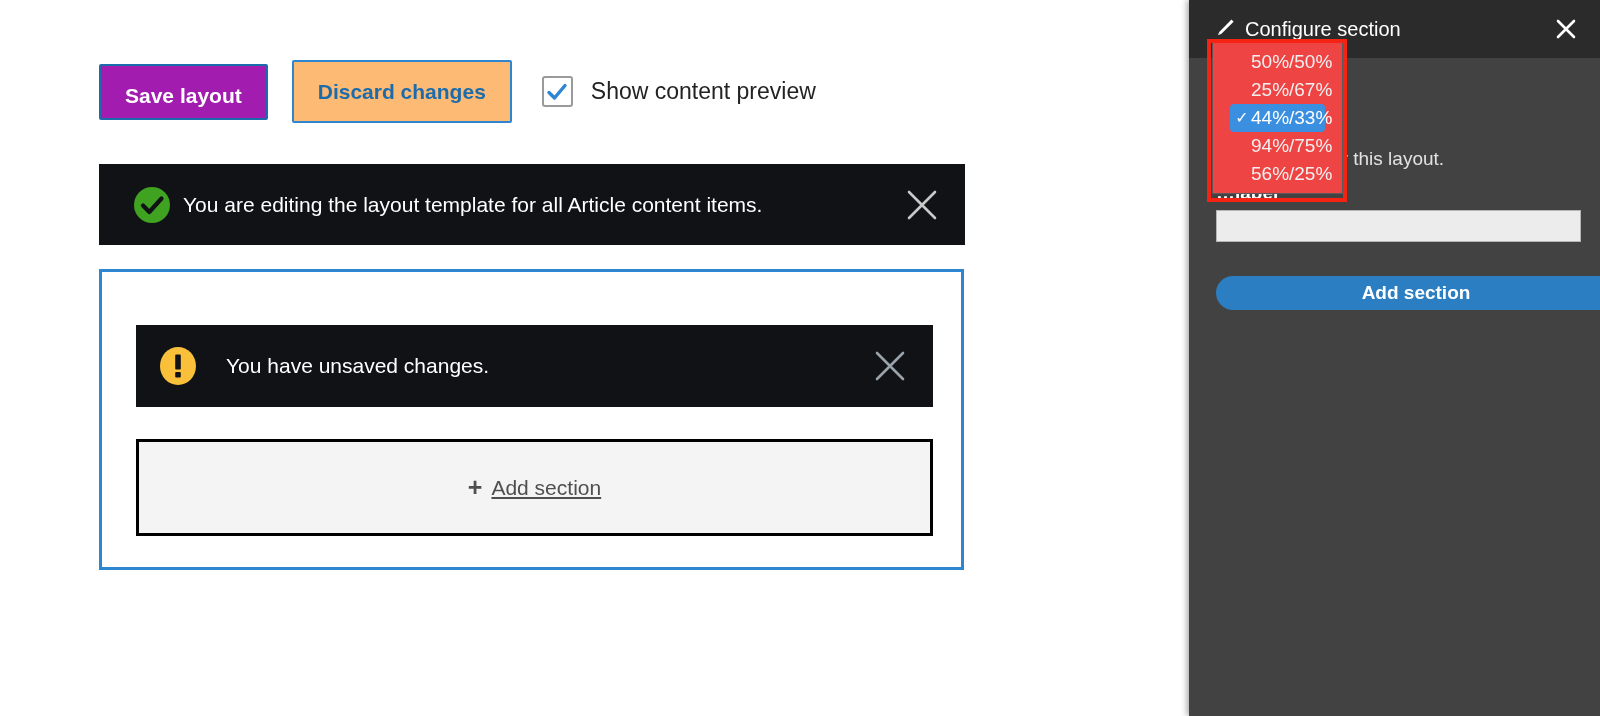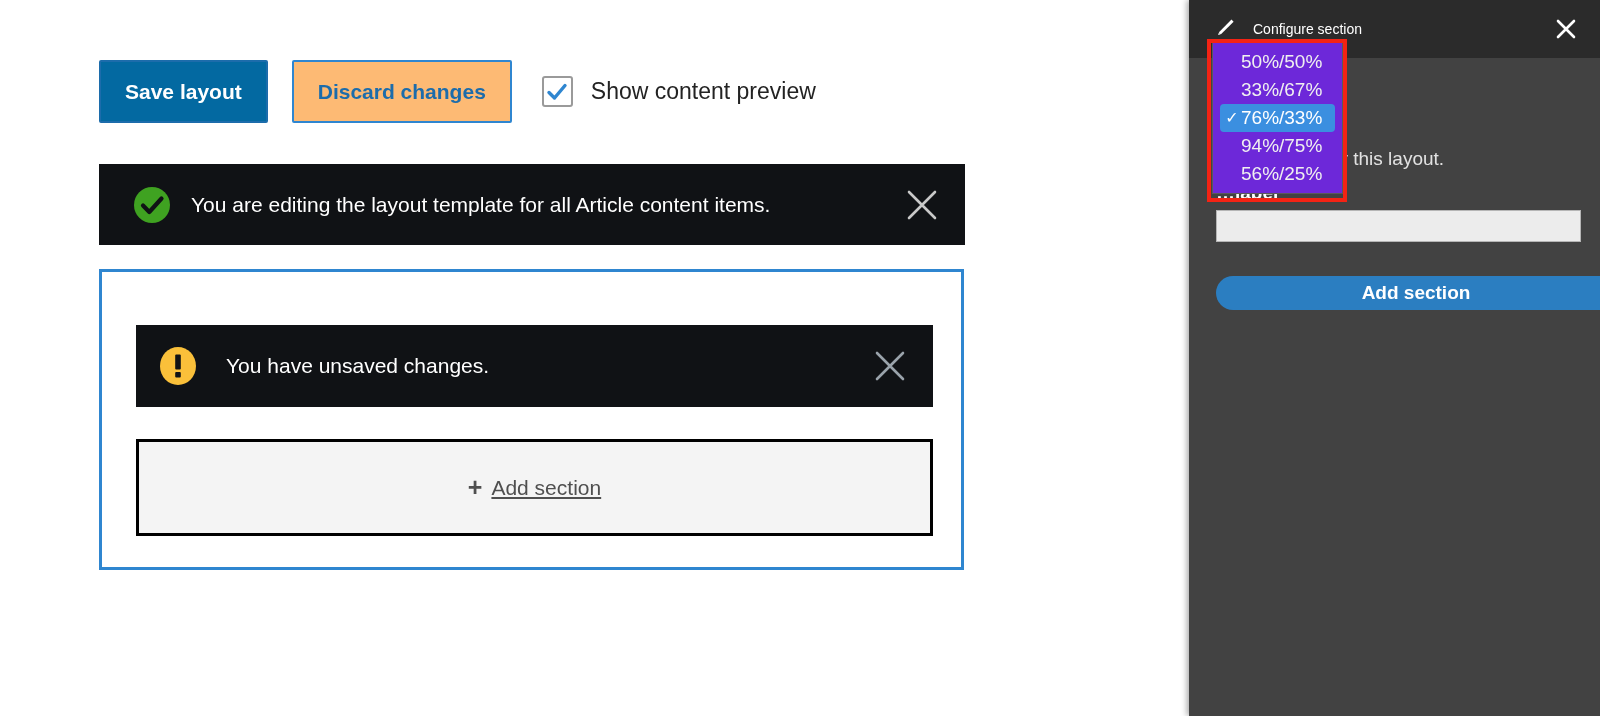--- a/index.html
+++ b/index.html
@@ -27,27 +27,27 @@
 
   
   #toolbar {
     position: absolute;
     left: 99px;
     top: 60px;
     display: flex;
     align-items: center;
   }
   .btn-primary {
-    background: #0369a1;
+    background: #a21caf;
     color: #ffffff;
     border: 2px solid #1c6cab;
     font-size: 21px;
     font-weight: bold;
     padding: 0 24px;
-    height: 63px;
+    height: 56px;
     line-height: 59px;
     box-sizing: border-box;
     border-radius: 2px;
     cursor: pointer;
     font-family: "Liberation Sans", sans-serif;
     white-space: nowrap;
   }
   .btn-secondary {
     background: #fdba74;
     color: #1c6cab;
@@ -118,21 +118,21 @@
     justify-content: center;
   }
 
   #status-bar {
     left: 99px;
     top: 164px;
     width: 866px;
     height: 81px;
     padding: 0 26px 0 34px;
   }
-  #status-bar .msg-text { margin-left: 20px; }
+  #status-bar .msg-text { margin-left: 12px; }
 
   
   #layout-region {
     position: absolute;
     left: 99px;
     top: 269px;
     width: 865px;
     height: 301px;
     border: 3px solid #2f86d0;
     background: #ffffff;
@@ -203,23 +203,23 @@
   #panel-pencil {
     flex: 0 0 auto;
     width: 26px;
     height: 26px;
     display: flex;
     align-items: center;
     justify-content: center;
   }
   #panel-title {
     flex: 1 1 auto;
-    margin-left: 16px;
-    color: #ffffff;
-    font-size: 14px;
+    margin-left: 8px;
+    color: #ffffff;
+    font-size: 20px;
     white-space: nowrap;
   }
   #panel-close {
     flex: 0 0 auto;
     cursor: pointer;
     display: flex;
     align-items: center;
     justify-content: center;
     width: 24px;
     height: 24px;
@@ -284,24 +284,24 @@
     line-height: 34px;
     padding: 0;
   }
 
   
   #width-dropdown {
     position: absolute;
     left: 1212px;
     top: 42px;
     width: 131px;
-    background: #6d28d9;
+    background: #ef4444;
     border: 1px solid #5a5a5a;
     box-sizing: border-box;
-    padding: 5px 4px;
+    padding: 5px 14px;
     z-index: 20;
   }
   .dd-option {
     display: flex;
     align-items: center;
     height: 28px;
     padding: 0 8px 0 6px;
     color: #f0f0f0;
     font-size: 19px;
     cursor: pointer;
@@ -428,25 +428,25 @@
   </div>
 </div>
 
 <div id="width-dropdown">
   <div class="dd-option">
     <span class="dd-check"></span>
     <span class="dd-label">50%/50%</span>
   </div>
   <div class="dd-option">
     <span class="dd-check"></span>
-    <span class="dd-label">33%/67%</span>
+    <span class="dd-label">25%/67%</span>
   </div>
   <div class="dd-option selected">
     <span class="dd-check">✓</span>
-    <span class="dd-label">76%/33%</span>
+    <span class="dd-label">44%/33%</span>
   </div>
   <div class="dd-option">
     <span class="dd-check"></span>
     <span class="dd-label">94%/75%</span>
   </div>
   <div class="dd-option">
     <span class="dd-check"></span>
     <span class="dd-label">56%/25%</span>
   </div>
 </div>

